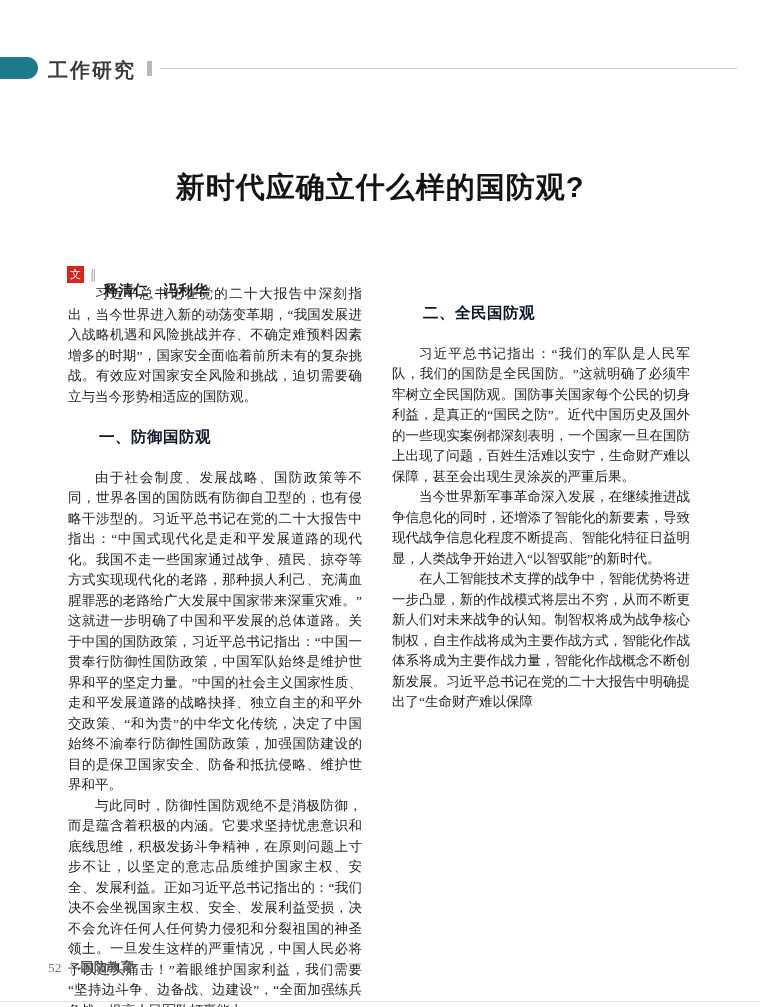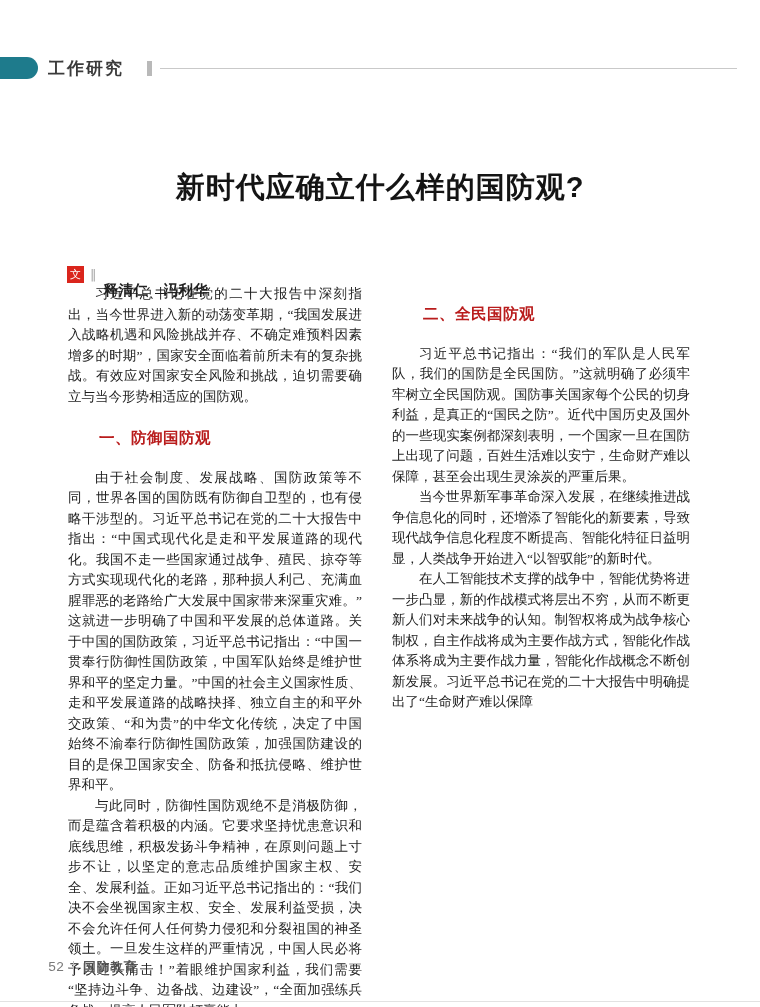--- a/index.html
+++ b/index.html
@@ -21,21 +21,21 @@
   
   .header-pill {
     position: absolute; left: 0; top: 57px;
     width: 38px; height: 22px;
     background: var(--accent-teal);
     border-radius: 0 11px 11px 0;
   }
   .header-label {
     position: absolute; left: 48px; top: 57px;
     font-family: "Liberation Sans", "DejaVu Sans", sans-serif;
-    font-size: 17px; font-weight: bold; color: #3b3b3b;
+    font-size: 20px; font-weight: bold; color: #3b3b3b;
     letter-spacing: 2px;
     text-align: right;
   }
   .header-tick {
     position: absolute; left: 147px; top: 61px;
     width: 5px; height: 15px;
     background: #b9b9b9;
   }
   .header-rule {
     position: absolute; left: 160px; right: 23px; top: 68px;
@@ -78,33 +78,33 @@
   .column {
     position: absolute; top: 284px;
     font-size: 13.5px; line-height: 20.5px;
     text-align: justify;
     text-justify: inter-character;
   }
   .column-left  { left: 68px;  width: 294px; }
   .column-right { left: 392px; width: 298px; }
   .para { text-indent: 2em; color: #1d1d1d; }
   .section-heading {
-    font-family: Liberation Sans, sans-serif;
-    font-size: 15.5px; font-weight: bold; color: #b91c1c;
+    font-family: Liberation Mono, monospace;
+    font-size: 15.5px; font-weight: bold; color: #0f172a;
     text-indent: 2em;
     margin: 21px 0 19px 0;
     letter-spacing: 0.5px;
   }
   .column-right .section-heading:first-child { margin-top: 20px; }
 
   
   .page-footer {
     position: absolute; left: 48px; top: 959px;
     display: flex; align-items: center;
-    font-family: Liberation Mono, monospace;
+    font-family: Liberation Serif, serif;
   }
   .footer-page-number { font-size: 13.5px; color: #7a7a7a; }
   .footer-divider { width: 1px; height: 13px; background: #bdbdbd; margin: 0 9px; }
   .footer-journal { font-size: 12.5px; color: #555555; font-weight: bold; letter-spacing: 1px; }
 
   .bottom-edge {
     position: absolute; left: 0; right: 0; top: 1001px;
     height: 1px; background: #e2e2e2;
   }
 </style>

